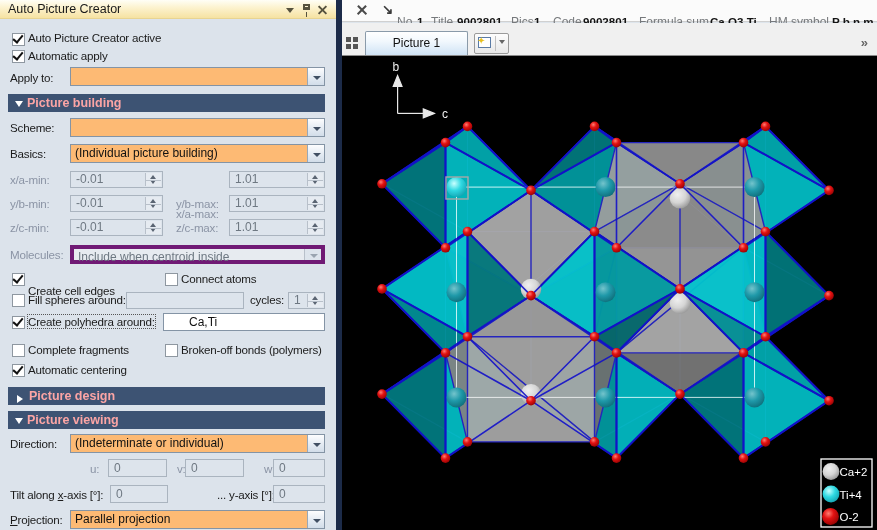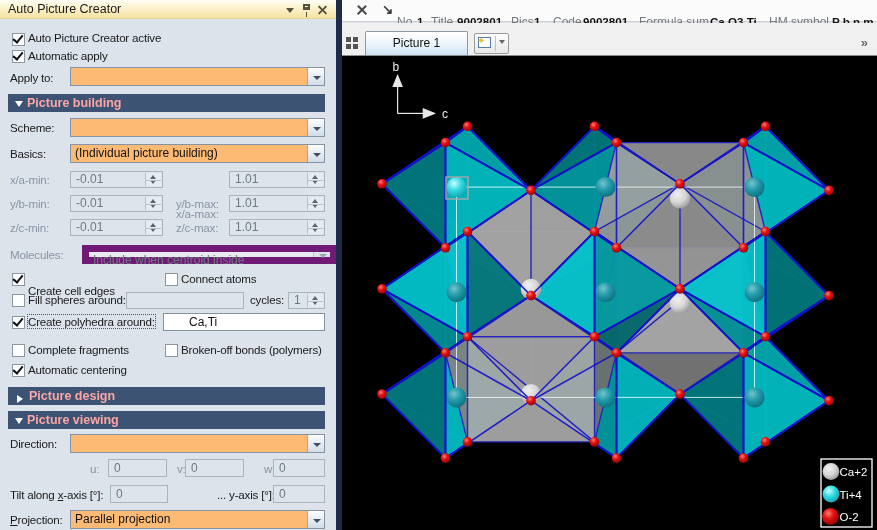--- a/index.html
+++ b/index.html
@@ -20,21 +20,21 @@
   border:solid #111; border-width:0 2px 2px 0; transform:rotate(40deg); }
 .lbl { position:absolute; color:#1b1b1b; white-space:nowrap; font-size:11.6px; letter-spacing:-0.2px; }
 .glbl { position:absolute; color:#8b94a5; white-space:nowrap; font-size:11.6px; letter-spacing:-0.2px; }
 
 .combo { position:absolute; background:#fdba74; border:1px solid #8494a5; }
 .combo .dd { position:absolute; right:0; top:0; bottom:0; width:17px; border-left:1px solid #98a8b8;
   background:linear-gradient(#fdfdfe,#e8eef5 45%,#d2dde9); }
 .combo .dd:after { content:""; position:absolute; left:5px; top:50%; margin-top:-1px;
   border:4px solid transparent; border-top:4px solid #404f63; }
 .combo .tx { position:absolute; left:4px; top:1px; color:#111; }
-.dis { background:#e7ebf0; border:7px solid #701a75;margin-left:12px; }
+.dis { background:#e7ebf0; border:4px solid #701a75; }
 .dis .tx { color:#6e7882; }
 .dis .dd { background:#dde4ec; border-left:1px solid #b8c0ca; }
 .dis .dd:after { border-top-color:#9aa4b0; }
 
 .spin { position:absolute; background:#dde4ec; border:1px solid #aab4bf; }
 .spin .tx { position:absolute; left:5px; top:0px; color:#6e7882; }
 .spin .btns { position:absolute; right:1px; top:1px; bottom:1px; width:16px;
   background:#e6ebf1; border-left:1px solid #b8c0ca;}
 .spin .btns:before { content:""; position:absolute; left:4px; top:2px; width:0; height:0; border-left:3.5px solid transparent; border-right:3.5px solid transparent; border-bottom:4px solid #5a6472; }
 .spin .btns:after { content:""; position:absolute; left:4px; bottom:2px; width:0; height:0; border-left:3.5px solid transparent; border-right:3.5px solid transparent; border-top:4px solid #5a6472; }
@@ -154,20 +154,21 @@
 
   <div class="cb c abs" style="left:12px; top:364px;"></div>
   <div class="lbl" style="left:28px; top:363px;">Automatic centering</div>
 
   <div class="hdr abs" style="top:387px;"><span class="tri" style="border:4.5px solid transparent; border-left:6px solid #fff; margin:0 2px 0 9px; vertical-align:-3px;"></span><b>Picture design</b></div>
   <div class="hdr abs" style="top:411px;"><span class="tri" style="border:4.5px solid transparent; border-top:6px solid #fff; margin:0 4px 0 7px; vertical-align:-4px;"></span><b>Picture viewing</b></div>
 
   <div class="lbl" style="left:10px; top:437px;">Direction:</div>
   <div class="combo abs" style="left:70px; top:434px; width:255px; height:19px;">
         <div class="dd"></div>
+        <div class="tx">(Indeterminate or individual)</div>
       </div>
 
   <div class="glbl" style="left:90px; top:462px;">u:</div>
   <div class="spin abs" style="left:108px; top:459px; width:59px; height:18px;">
         <div class="tx" style="top:1px;">0</div>
       </div>
   <div class="glbl" style="left:177px; top:462px;">v:</div>
   <div class="spin abs" style="left:185px; top:459px; width:59px; height:18px;">
         <div class="tx" style="top:1px;">0</div>
       </div>

